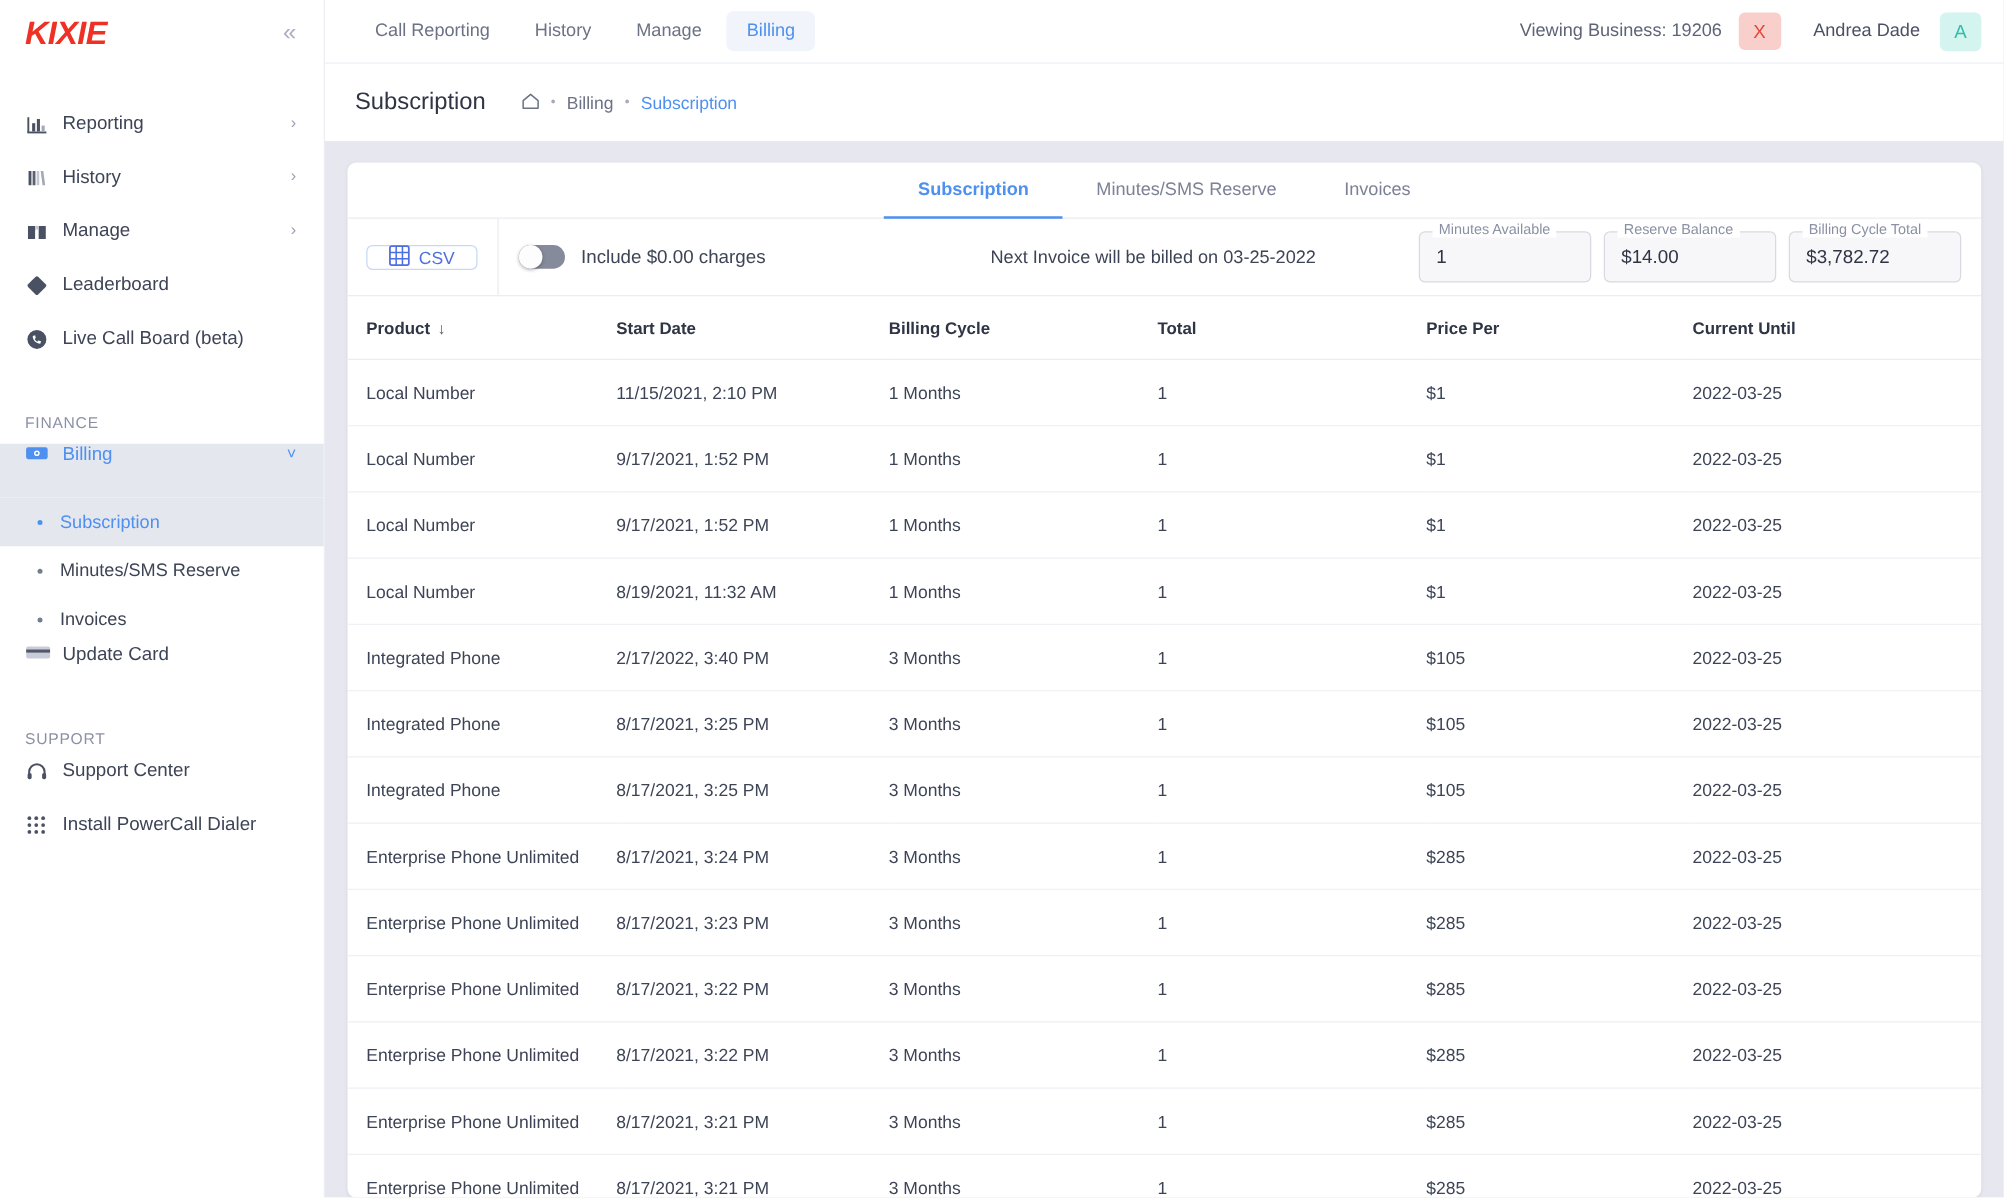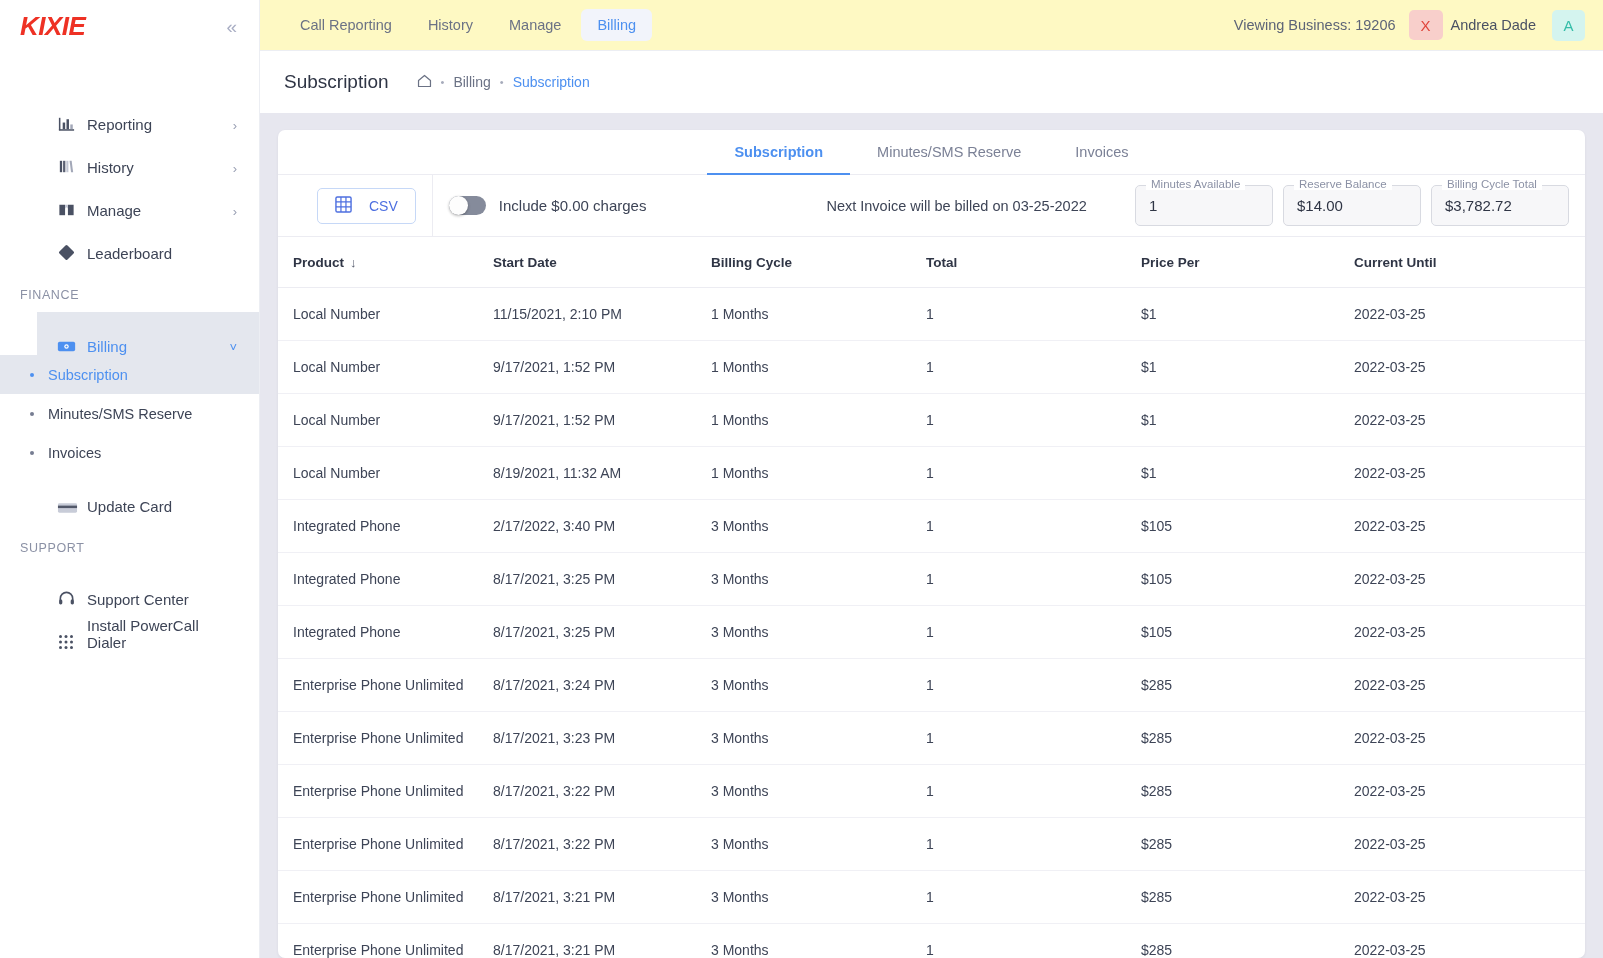--- a/index.html
+++ b/index.html
@@ -25,23 +25,23 @@
     font-family: "Liberation Sans", sans-serif;
     font-style: italic; font-weight: bold; font-size: 26px;
     letter-spacing: -0.5px; color: #ee3124;
   }
   .collapse-btn {
     font-size: 19px; color: #a9aec4; cursor: pointer;
     line-height: 1; user-select: none; padding: 2px 4px;
   }
   .nav-gap { height: 38px; }
   .nav-item {
-    display: flex; align-items: flex-end; height: 43px;
+    display: flex; align-items: flex-start; height: 43px;
     padding: 0 22px 0 20px; cursor: pointer; color: #3d4456;
-    font-size: 15px; position: relative; margin-left: 37px;
+    font-size: 15px; position: relative;
   }
   .nav-item .ico { width: 30px; display:flex; align-items:center; color:#4a5163; }
   .nav-item .lbl { flex: 1; }
   .nav-item .chev { color: #9aa0b4; font-size: 13px; }
   .nav-item.active { background: #e4e7ee; }
   .nav-item.active .lbl { color: #4d90f0; }
   .nav-item.active .chev { color: #4d90f0; }
 
   .section-label {
     font-size: 12.5px; color: #8b91a5; letter-spacing: 0.6px;
@@ -58,37 +58,37 @@
   .subitem.active { background: #e4e7ee; color: #4d90f0; }
   .subitem.active .dot { background: #4d90f0; }
   .sb-icon { display:block; }
 
   
   .main {
     flex: 1; height: 958px; display: flex; flex-direction: column;
     background: #e7e7ef; position: relative; overflow: hidden;
   }
   .topbar {
-    height: 51px; background: #fef9c3; display: flex; align-items: center;
+    height: 51px; background: #ffffff; display: flex; align-items: center;
     padding: 0 18px 0 24px; flex: 0 0 51px; border-bottom: 1px solid #eceef3;
   }
   .topnav { display: flex; align-items: center; gap: 4px; }
   .topnav-item {
     font-size: 14.5px; color: #6b7285; padding: 8px 16px;
     border-radius: 6px; cursor: pointer;
   }
   .topnav-item.active { background: #f2f4fb; color: #4d90f0; }
   .top-right { margin-left: auto; display: flex; align-items: center; gap: 0; }
   .viewing { font-size: 14.5px; color: #5d6477; margin-right: 13px; }
   .x-badge {
     width: 34px; height: 30px; background: #f8cfcb; border-radius: 5px;
     color: #e0463c; font-size: 15px; display: flex; align-items: center;
     justify-content: center; cursor: pointer;
   }
-  .user-name { font-size: 14.5px; color: #4a5163; margin: 0 16px 0 8px; }
+  .user-name { font-size: 14.5px; color: #4a5163; margin: 0 16px 0 26px; }
   .avatar {
     width: 33px; height: 31px; background: #d4f4ef; border-radius: 5px;
     color: #35bda8; font-size: 15px; display: flex; align-items: center;
     justify-content: center; cursor: pointer;
   }
 
   .pagehead {
     height: 62px; background: #ffffff; display: flex; align-items: center;
     padding: 0 24px; flex: 0 0 62px;
   }
@@ -116,25 +116,24 @@
     display: flex; align-items: center; cursor: pointer;
     border-bottom: 2.5px solid transparent; position: relative; top: 1px;
   }
   .tab.active { color: #4d90f0; font-weight: bold; border-bottom-color: #4d90f0; }
 
   .toolbar {
     height: 62px; display: flex; align-items: center; flex: 0 0 62px;
     border-bottom: 1px solid #ececf2; padding: 0 16px 0 15px;
   }
   .csv-btn {
-    display: flex; align-items: center; gap: 17px;
-    border: 1px solid #c6d8f7; border-radius: 5px; height: 36px;
+    display: flex; align-items: center; gap: 7px;
+    border: 1px solid #c6d8f7; border-radius: 5px; height: 20px;
     padding: 0 17px; color: #4d6fe0; font-size: 14px; cursor: pointer;
     background: #fff;
-    margin-left: 24px;
   }
   .tb-divider { width:1px; height: 62px; background: #ececf2; margin: 0 0 0 16px; }
   .toggle-wrap { display: flex; align-items: center; gap: 13px; margin-left: 16px; cursor: pointer; }
   .toggle {
     width: 37px; height: 19px; border-radius: 10px; background: #858b9b;
     position: relative; flex: 0 0 37px;
   }
   .toggle .knob {
     position: absolute; width: 19px; height: 19px; border-radius: 50%;
     background: #fdfdfd; left: 0; top: 0; box-shadow: 0 1px 3px rgba(0,0,0,0.3);
@@ -227,20 +226,30 @@
     <div class="nav-item">
       <span class="ico">
         <svg class="sb-icon" width="19" height="19" viewBox="0 0 20 20">
             <rect x="4" y="4" width="12" height="12" transform="rotate(45 10 10)" fill="#4a5163" rx="1.5"></rect>
           </svg>
       </span>
       <span class="lbl">Leaderboard</span>
       <span class="chev"></span>
     </div>
 
+    <div class="nav-item">
+      <span class="ico">
+        <svg class="sb-icon" width="19" height="19" viewBox="0 0 20 20">
+            <circle cx="10" cy="10" r="8" fill="#4a5163"></circle>
+            <path d="M6.5 7.2c0 3.6 2.8 6.4 6.4 6.4l.6-2.1-2.3-.6-.9 1a6 6 0 0 1-2.2-2.2l1-.9-.6-2.3z" fill="#fff"></path>
+          </svg>
+      </span>
+      <span class="lbl">Live Call Board (beta)</span>
+      <span class="chev"></span>
+    </div>
 
     <div class="section-label">FINANCE</div>
 
     <div class="nav-item active">
       <span class="ico">
         <svg class="sb-icon" width="19" height="16" viewBox="0 0 22 16">
             <rect x="1" y="2" width="20" height="11" rx="2" fill="#4d90f0"></rect>
             <circle cx="11" cy="7.5" r="2.6" fill="#fff"></circle>
             <circle cx="11" cy="7.5" r="1.2" fill="#4d90f0"></circle>
           </svg>

